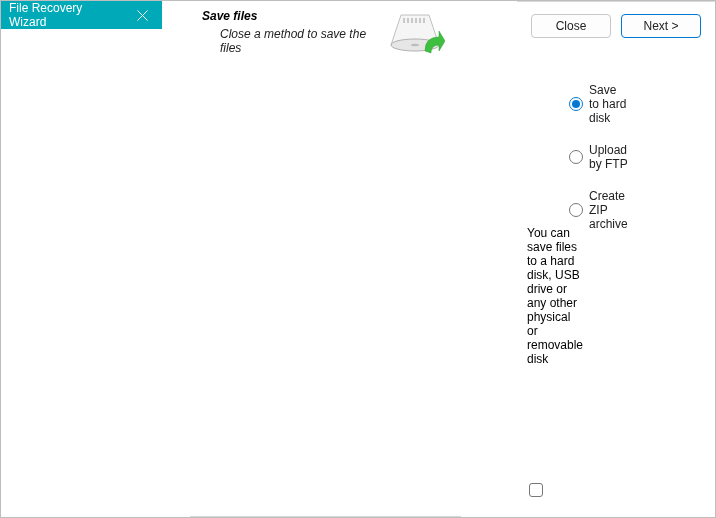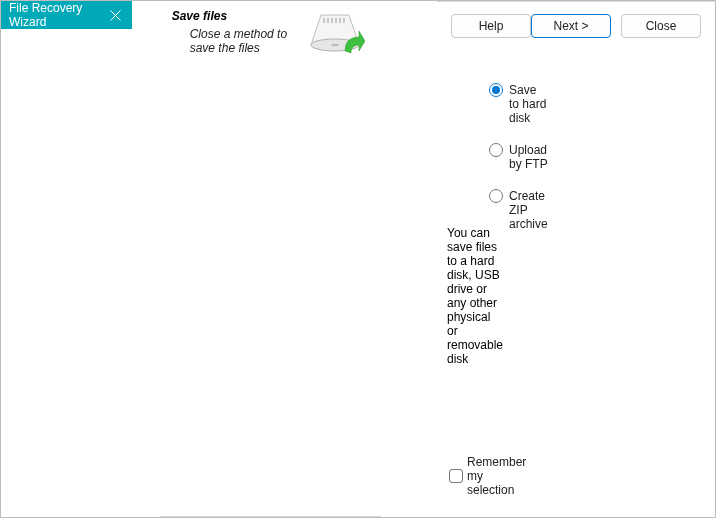--- a/index.html
+++ b/index.html
@@ -85,20 +85,21 @@
       position: relative;
       padding: 0;
     }
     .options {
       position: absolute;
       left: 80px;
       top: 82px;
     }
     .option {
       display: flex;
+      align-items: center;
       margin-bottom: 18px;
       font-size: 12px;
       color: #222;
       cursor: pointer;
     }
     .radio {
       width: 14px;
       height: 14px;
       border: 1px solid #777;
       border-radius: 50%;
@@ -227,32 +228,28 @@
       <div class="option">
         <span class="radio"></span>
         <span>Create ZIP archive</span>
       </div>
     </div>
 
     <div class="hint">You can save files to a hard disk, USB drive or any other physical or removable disk</div>
 
     <div class="remember">
       <span class="checkbox"></span>
-      <span>Remember my selection</span>
     </div>
 
   </div>
 
   <div class="footer">
-    <div class="btn">
-      <span>Help</span>
-    </div>
     <div class="footer-right">
+      <div class="btn">
+        <span>Close</span>
+      </div>
       <div class="btn primary">
         <span>Next &gt;</span>
       </div>
-      <div class="btn">
-        <span>Close</span>
-      </div>
     </div>
   </div>
 
 </div>
 
 </body></html>

